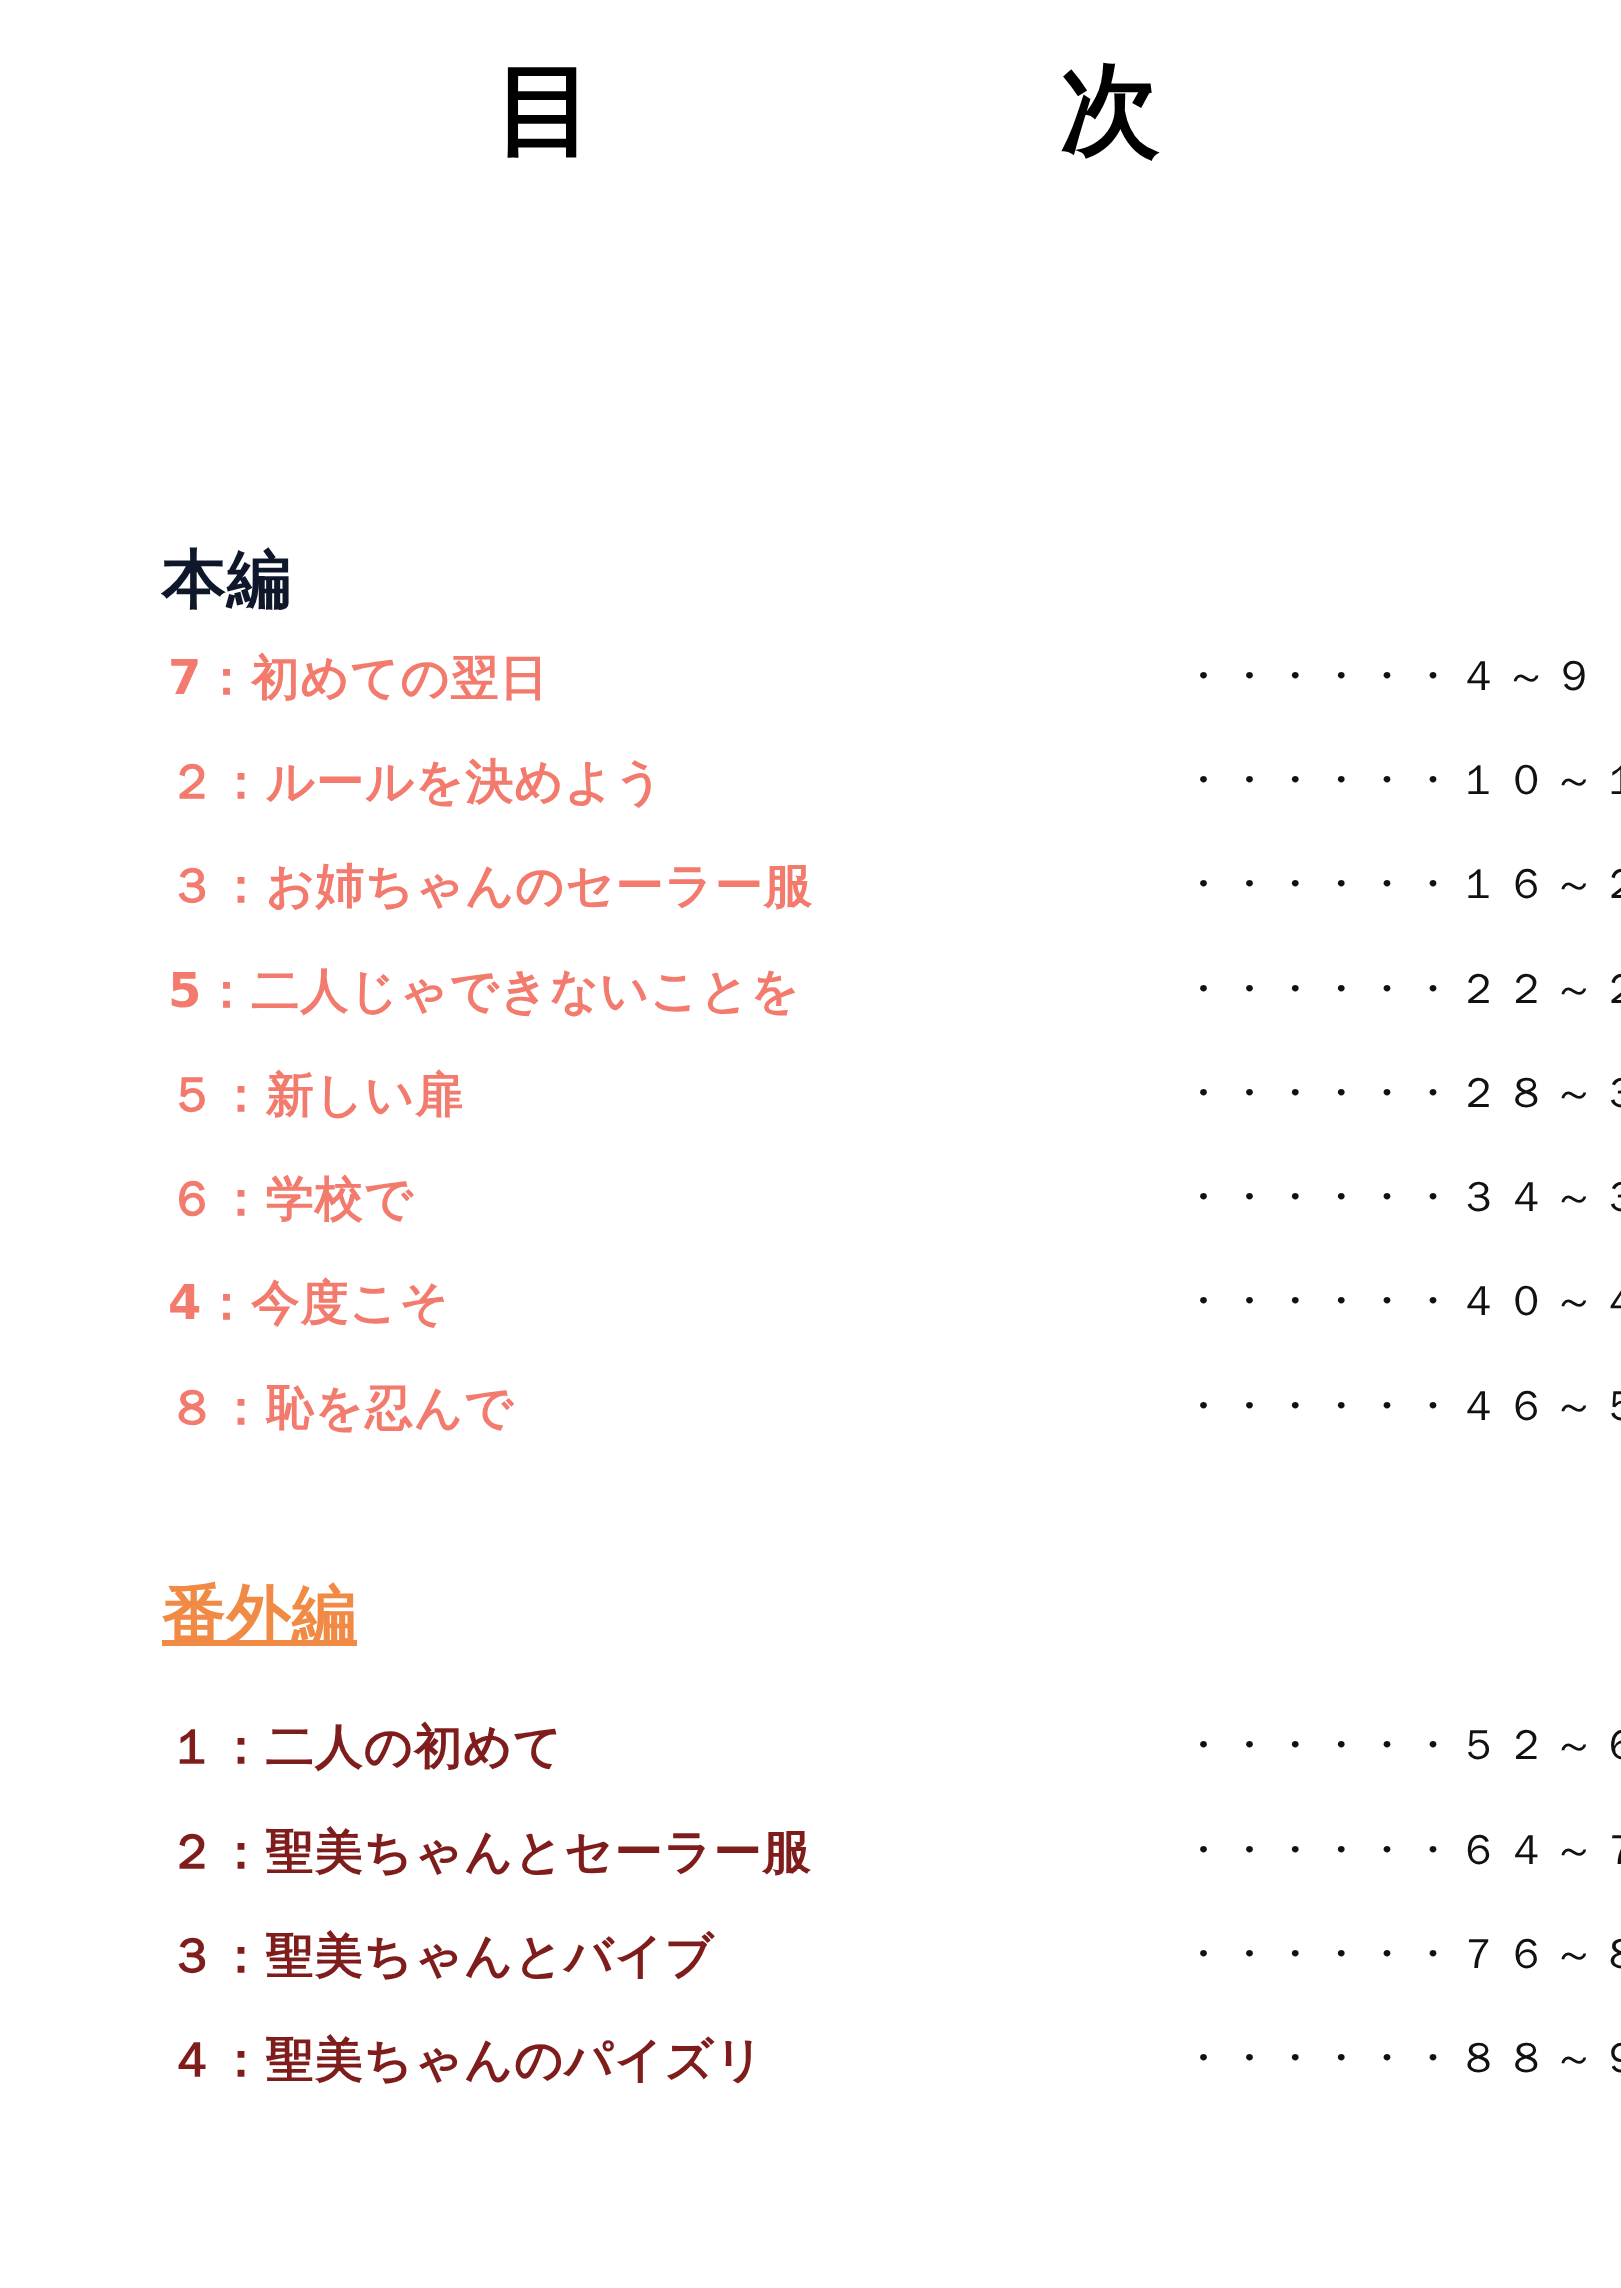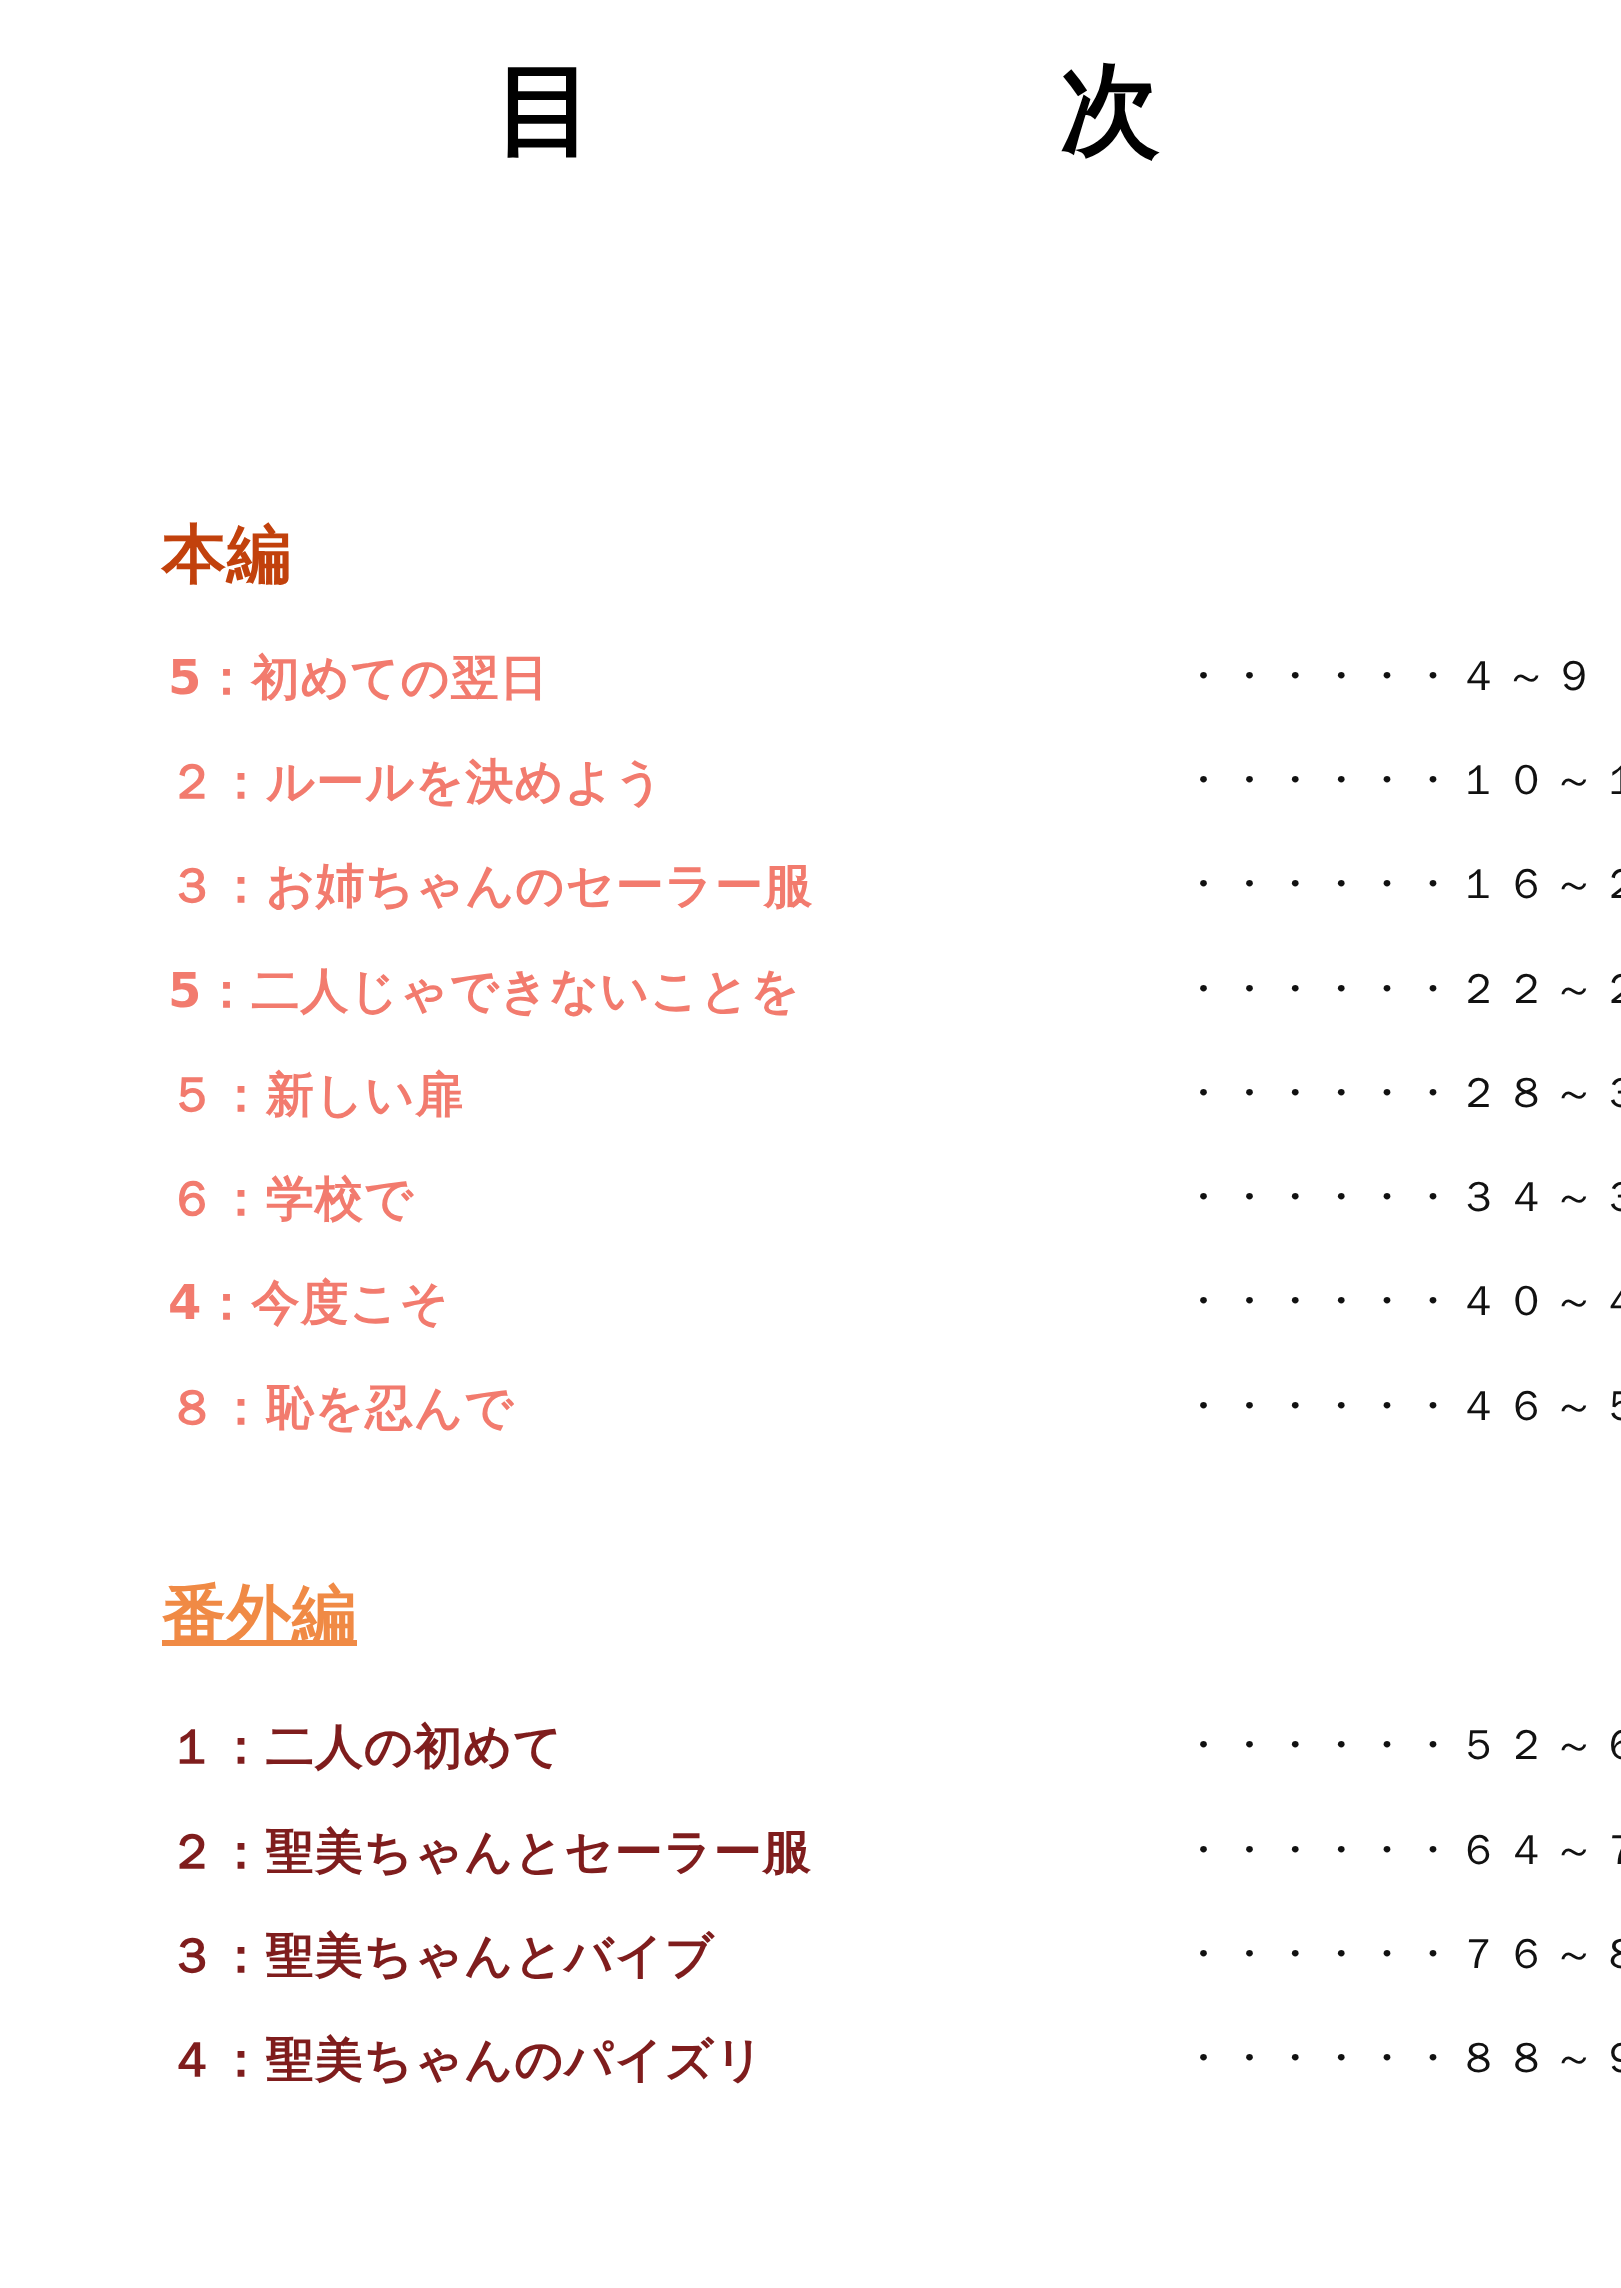--- a/index.html
+++ b/index.html
@@ -22,38 +22,38 @@
     }
     .row .label {
       position: absolute; left: 0; top: 0; font-size: 48px; font-weight: 700;
       line-height: 1; white-space: nowrap; letter-spacing: 1px;
     }
     .row .pages {
       position: absolute; left: 977px; top: 1.9px; font-size: 42px; color: #111111;
       line-height: 1; white-space: nowrap; letter-spacing: 5.8px; margin-left: 37px;
     }
     .dots { letter-spacing: 3.9px; }
-    .main-head { top: 522px; color: #c2410c; }
+    .main-head { top: 547px; color: #0f172a; }
     .extra-head { top: 1582px; color: #f08a45; text-decoration: underline; }
     .main .label { color: #f27b6e; }
     .extra .label { color: #7f1d1d; }
   </style>
 </head>
 <body>
 
 <div>
   <span class="title-char title-left">目</span>
   <span class="title-char title-right">次</span>
 </div>
 
 <div class="section-head main-head">本編</div>
 
 <div class="main">
   <div class="row" style="top:653px">
-    <span class="label">5：初めての翌日</span>
+    <span class="label">7：初めての翌日</span>
     <span class="pages"><span class="dots">・・・・・・</span><span>４～９</span></span>
   </div>
   <div class="row" style="top:757px">
     <span class="label">２：ルールを決めよう</span>
     <span class="pages"><span class="dots">・・・・・・</span><span>１０～１５</span></span>
   </div>
   <div class="row" style="top:861px">
     <span class="label">３：お姉ちゃんのセーラー服</span>
     <span class="pages"><span class="dots">・・・・・・</span><span>１６～２１</span></span>
   </div>

